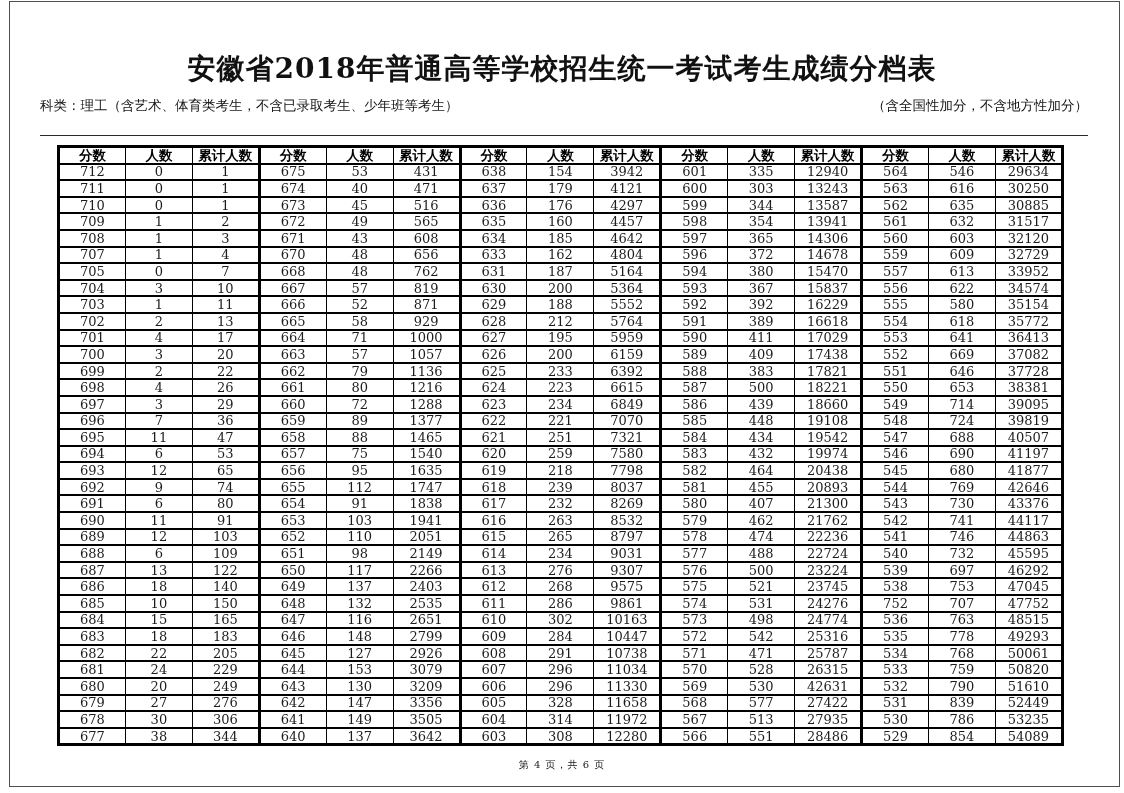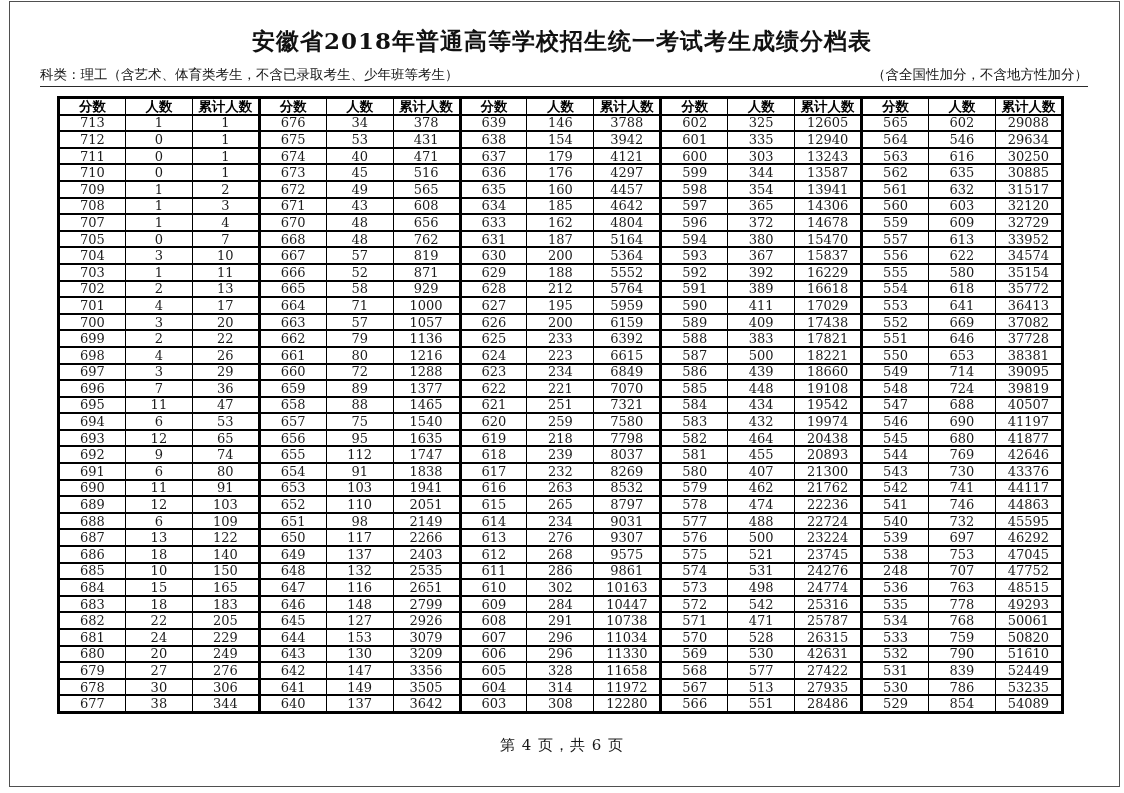--- a/index.html
+++ b/index.html
@@ -6,26 +6,26 @@
   body{
     width:1124px;height:793px;background:#ffffff;position:relative;
     font-family:"DejaVu Serif","Liberation Serif",serif;color:#1a1a1a;
     -webkit-font-smoothing:antialiased;
   }
   .page-border{
     position:absolute;left:9px;top:1px;right:4px;bottom:6px;
     border:1px solid #4f4f4f;pointer-events:none;
   }
   .page-title{
-    margin:0;padding-top:26px;text-align:center;
-    font-size:23px;font-weight:bold;letter-spacing:1px;color:#111;
+    margin:0;padding-top:50px;text-align:center;
+    font-size:28px;font-weight:bold;letter-spacing:1px;color:#111;
   }
   .subtitle-row{
     display:flex;justify-content:space-between;align-items:flex-end;
-    margin:9px 36px 0 40px;padding-bottom:2px;
+    margin:9px 36px 0 40px;padding-bottom:20px;
     border-bottom:1px solid #2a2a2a;
     font-size:13.5px;color:#151515;
   }
   table.score-table{
     border-collapse:collapse;table-layout:fixed;
     margin:9px 0 0 57px;width:1007px;
     border:3px solid #000;
   }
   .score-table th,.score-table td{
     border:1px solid #000;
@@ -34,21 +34,21 @@
     padding:0;height:14.6px;line-height:1;
     font-size:13px;color:#1c1c1c;
     overflow:hidden;white-space:nowrap;
   }
   .score-table th{
     font-weight:bold;font-size:13.5px;color:#000;
     border-bottom-width:2px;
   }
   .score-table .group-start{border-left-width:3px;}
   .page-footer{
-    text-align:center;margin-top:22px;font-size:15px;color:#1a1a1a;
+    text-align:center;margin-top:12px;font-size:10px;color:#1a1a1a;
     letter-spacing:1px;
   }
 </style>
 </head>
 <body>
 
 <div class="page-border"></div>
 
 <h1 class="page-title">安徽省2018年普通高等学校招生统一考试考生成绩分档表</h1>
 
@@ -72,37 +72,20 @@
         <th class="group-start">分数</th>
         <th>人数</th>
         <th>累计人数</th>
         <th class="group-start">分数</th>
         <th>人数</th>
         <th>累计人数</th>
       </tr>
   </thead>
   <tbody id="table-body">
       <tr>
-        <td>713</td>
-        <td>1</td>
-        <td>1</td>
-        <td class="group-start">676</td>
-        <td>34</td>
-        <td>378</td>
-        <td class="group-start">639</td>
-        <td>146</td>
-        <td>3788</td>
-        <td class="group-start">602</td>
-        <td>325</td>
-        <td>12605</td>
-        <td class="group-start">565</td>
-        <td>602</td>
-        <td>29088</td>
-      </tr>
-      <tr>
         <td>712</td>
         <td>0</td>
         <td>1</td>
         <td class="group-start">675</td>
         <td>53</td>
         <td>431</td>
         <td class="group-start">638</td>
         <td>154</td>
         <td>3942</td>
         <td class="group-start">601</td>
@@ -543,21 +526,21 @@
         <td>150</td>
         <td class="group-start">648</td>
         <td>132</td>
         <td>2535</td>
         <td class="group-start">611</td>
         <td>286</td>
         <td>9861</td>
         <td class="group-start">574</td>
         <td>531</td>
         <td>24276</td>
-        <td class="group-start">248</td>
+        <td class="group-start">752</td>
         <td>707</td>
         <td>47752</td>
       </tr>
       <tr>
         <td>684</td>
         <td>15</td>
         <td>165</td>
         <td class="group-start">647</td>
         <td>116</td>
         <td>2651</td>

